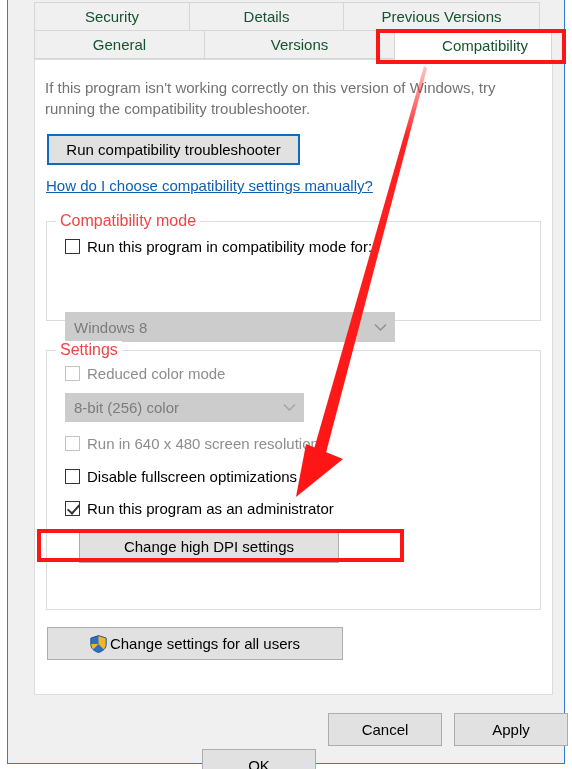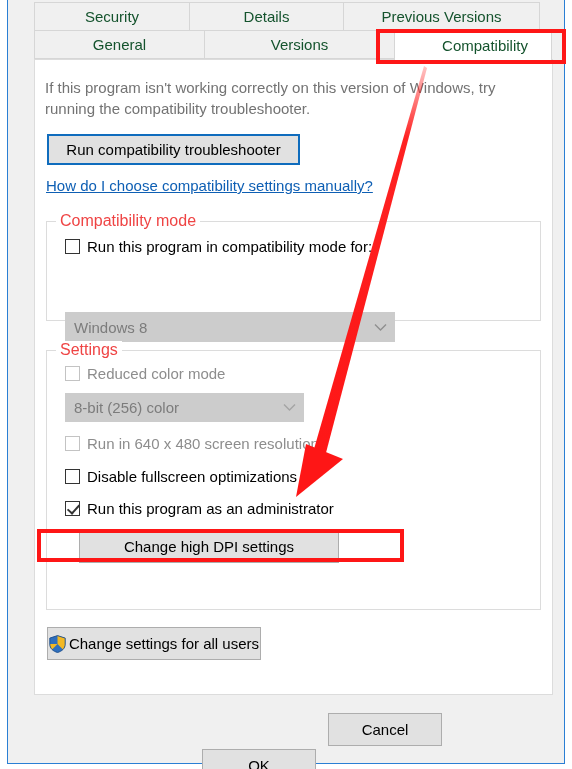--- a/index.html
+++ b/index.html
@@ -204,21 +204,21 @@
     width: 28px;
     flex: 0 0 auto;
     display: flex;
     align-items: center;
     justify-content: center;
   }
   .combo .carrow svg { display: block; }
 
   
   .btn-allusers {
-    left: 12px; top: 567px; width: 214px; height: 33px;
+    left: 12px; top: 567px; width: 296px; height: 33px;
     display: flex; align-items: center; justify-content: center;
     line-height: normal;
   }
   .shield { width: 17px; height: 18px; margin-right: 3px; flex: 0 0 auto; }
 
   
   .dlgbtn {
     position: absolute;
     box-sizing: border-box;
     background: #e1e1e1;
@@ -343,20 +343,21 @@
                      C4.1 16.3 0.8 13.3 0.8 9.2 L0.8 3.1 Z" fill="none" stroke="#1d4e8c" stroke-width="0.9"></path>
           </svg>
         </span>
         <span>Change settings for all users</span>
       </div>
 
     </div>
 
     <div class="dlgbtn dlg-ok">OK</div>
     <div class="dlgbtn dlg-cancel">Cancel</div>
+    <div class="dlgbtn dlg-apply">Apply</div>
 
   </div>
 
   <div class="anno-box anno-tab"></div>
   <div class="anno-box anno-admin"></div>
 
   <svg class="anno-arrow" viewBox="0 0 572 769">
     <defs>
       <linearGradient id="arrowfade" x1="0" y1="0" x2="0" y2="1">
         <stop offset="0" stop-color="#fe1616" stop-opacity="0.25"></stop>

